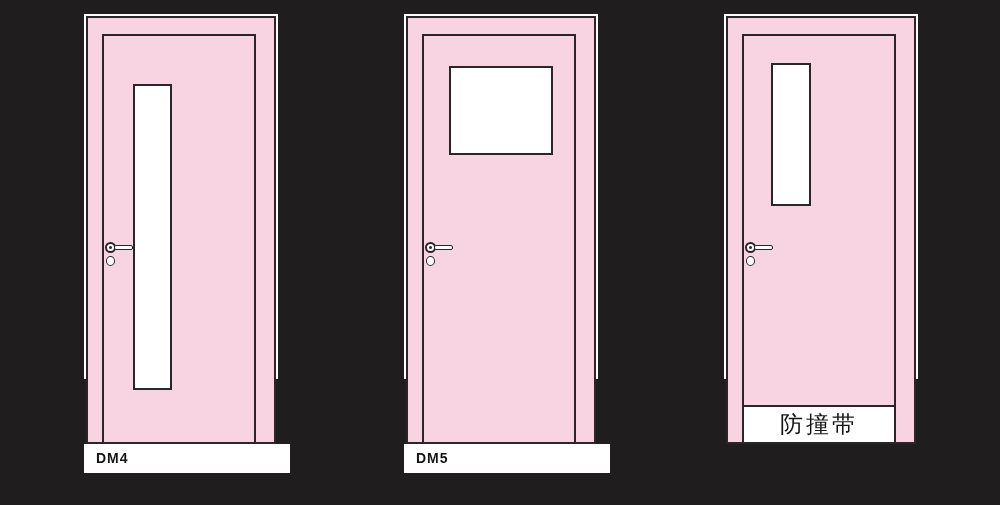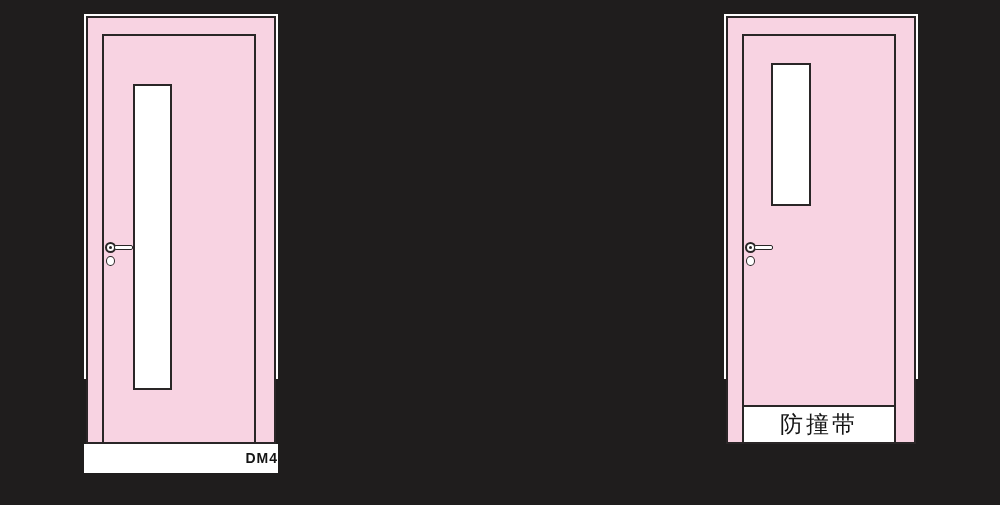--- a/index.html
+++ b/index.html
@@ -124,26 +124,27 @@
   }
 
   
   .door-label {
     position: absolute;
     left: 0;
     top: 430px;
     width: 100%;
     height: 29px;
     line-height: 29px;
-    text-align: right;
+    text-align: left;
     font-weight: bold;
     font-size: 14px;
     letter-spacing: 1px;
     color: var(--text, #141414);
     background: var(--label_bg, #ffffff);
+    padding-left: 12px;
   }
 </style>
 </head>
 <body>
 
 <div class="canvas">
 
   <figure class="door-unit d1">
     <div class="door-frame">
       <div class="door-leaf">
@@ -151,20 +152,33 @@
         <div class="door-handle">
           <span class="knob"></span>
           <span class="lever"></span>
           <span class="lock"></span>
         </div>
       </div>
     </div>
     <figcaption class="door-label">DM4</figcaption>
   </figure>
 
+  <figure class="door-unit d2">
+    <div class="door-frame">
+      <div class="door-leaf">
+        <div class="door-window"></div>
+        <div class="door-handle">
+          <span class="knob"></span>
+          <span class="lever"></span>
+          <span class="lock"></span>
+        </div>
+      </div>
+    </div>
+    <figcaption class="door-label">DM5</figcaption>
+  </figure>
 
   <figure class="door-unit d3">
     <div class="door-frame">
       <div class="door-leaf">
         <div class="door-window"></div>
         <div class="door-handle">
           <span class="knob"></span>
           <span class="lever"></span>
           <span class="lock"></span>
         </div>

